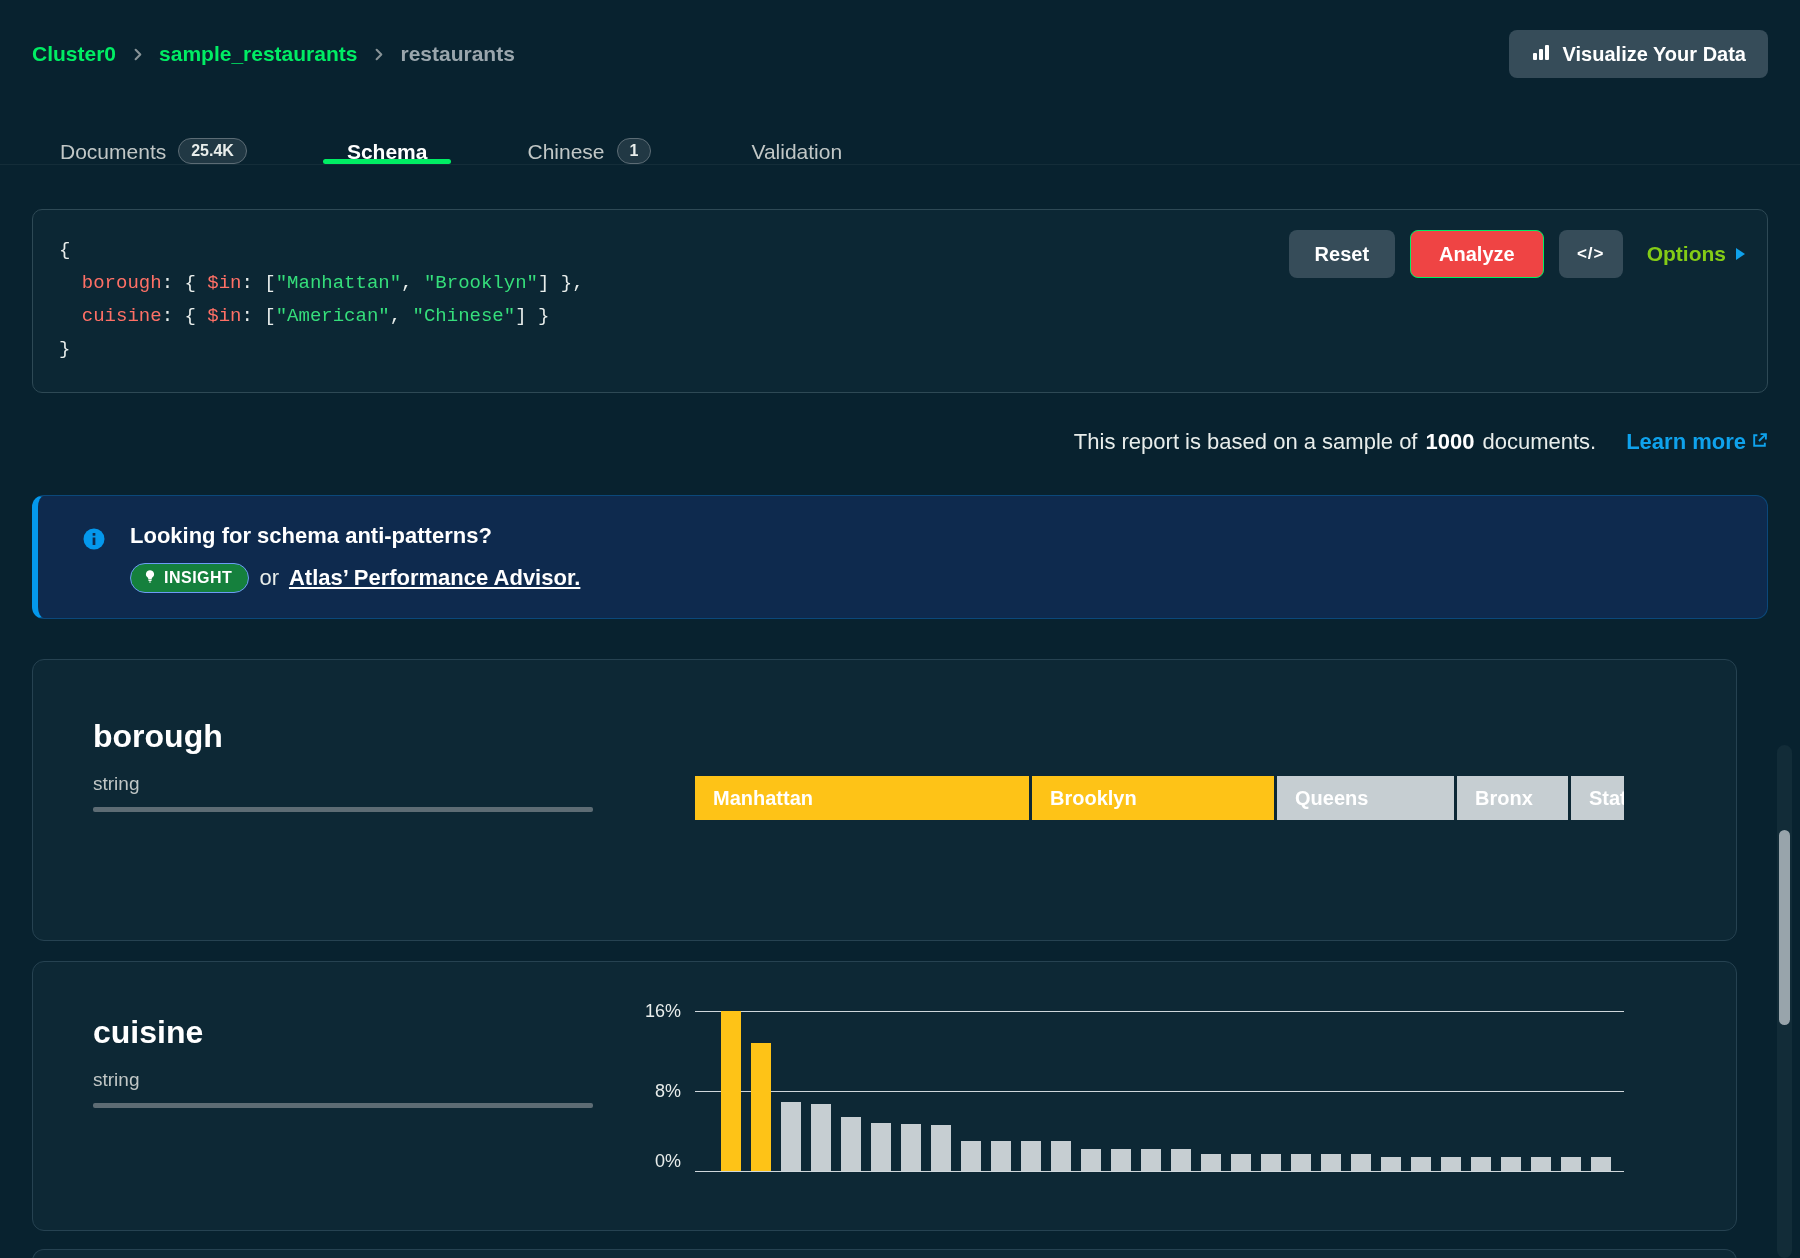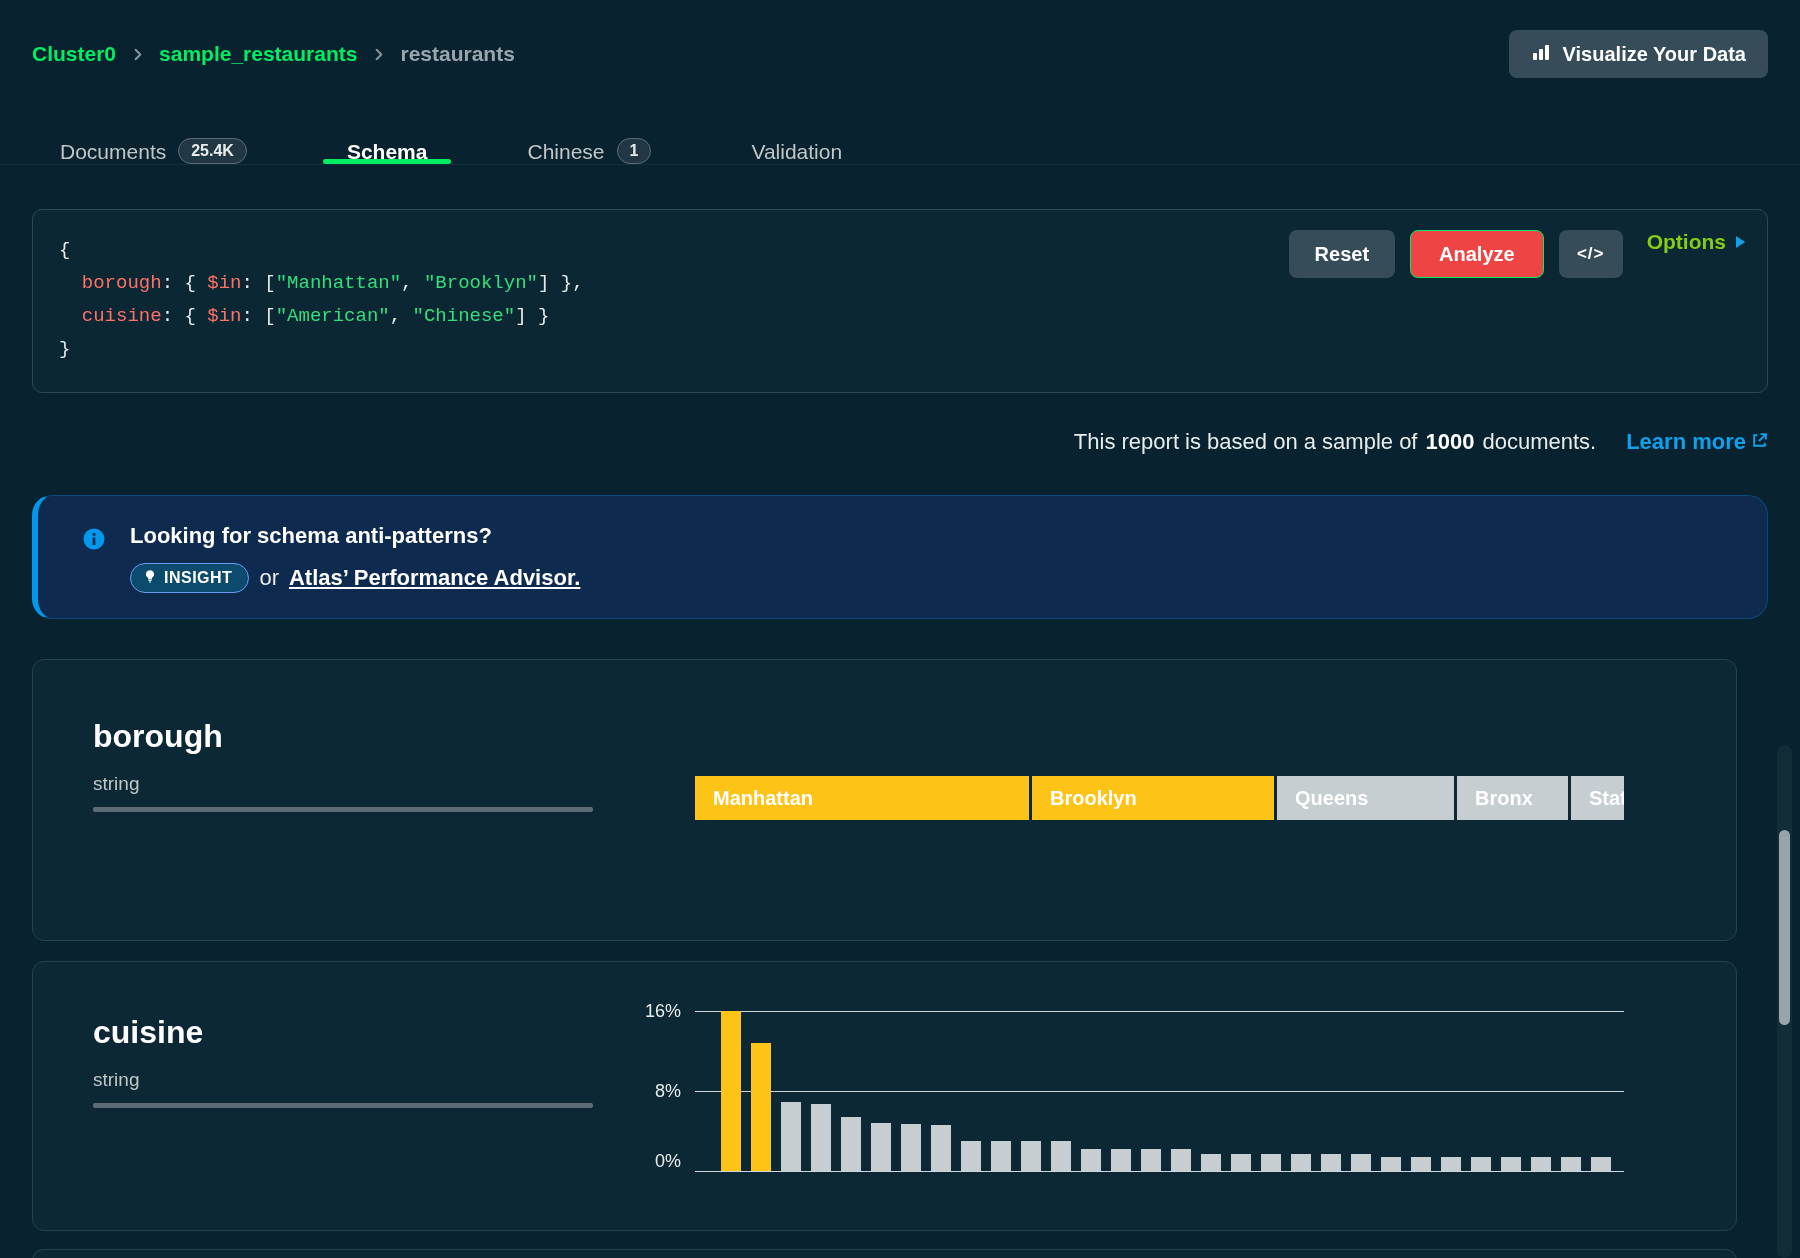--- a/index.html
+++ b/index.html
@@ -50,21 +50,21 @@
   #query-code {
     font-family: "Liberation Mono", "DejaVu Sans Mono", monospace;
     font-size: 19px; line-height: 33px; color: #e8edeb; white-space: pre;
   }
   .tok-key { color: #ff7066; }
   .tok-op  { color: #ff7066; }
   .tok-str { color: #35de7b; }
   .tok-plain { color: #e8edeb; }
   .query-actions {
     position: absolute; top: 20px; right: 22px;
-    display: flex; align-items: flex-start; gap: 15px;
+    display: flex; align-items: center; gap: 15px;
   }
   .btn {
     height: 48px; border-radius: 8px; border: none; cursor: pointer;
     font-family: inherit; font-size: 20px; font-weight: 600; color: #ffffff;
   }
   .btn-gray { background: #364c59; padding: 0 26px; }
   .btn-analyze { background: #ef4444; border: 1.5px solid #00ED64; padding: 12px 28px; }
   .btn-code { background: #364c59; width: 64px; font-size: 17px; font-weight: 700; letter-spacing: 1px; }
   .options-link {
     display: inline-flex; align-items: center; gap: 10px; margin-left: 9px;
@@ -81,29 +81,29 @@
   }
   .report-count { font-weight: 700; color: #ffffff; }
   .learn-more {
     display: inline-flex; align-items: flex-start; gap: 5px; margin-left: 22px;
     color: #0fa2ec; font-weight: 700; cursor: pointer;
   }
   
   .banner {
     position: relative; margin: 40px 32px 0 32px; height: 124px;
     background: #0e2a4e; border: 1px solid rgba(4,152,236,0.28);
-    border-left: 6px solid #0498EC; border-radius: 20px;
+    border-left: 6px solid #0498EC; border-radius: 12px;
     padding: 27px 28px 0 92px; font-size: 22px;
   }
   .banner-icon { position: absolute; left: 44px; top: 31px; }
   .banner-title { font-weight: 700; color: #ffffff; margin-bottom: 14px; }
   .banner-body { color: #e8edeb; display: flex; align-items: center; flex-wrap: nowrap; gap: 10px; }
   .insight-pill {
     display: inline-flex; align-items: center; gap: 7px;
-    background: #0c4a6e; border: 1px solid #6c9bf5; border-radius: 999px;
+    background: #15803d; border: 1px solid #6c9bf5; border-radius: 999px;
     padding: 5px 16px 5px 12px; color: #ffffff;
     font-size: 16px; font-weight: 800; letter-spacing: 0.5px; cursor: pointer;
   }
   .advisor-link { color: #ffffff; font-weight: 700; text-decoration: underline; cursor: pointer; }
   
   .field-card {
     position: relative; margin: 40px 63px 0 32px;
     background: #0d2835; border: 1px solid #264251; border-radius: 12px;
   }
   .card-borough { height: 282px; }

